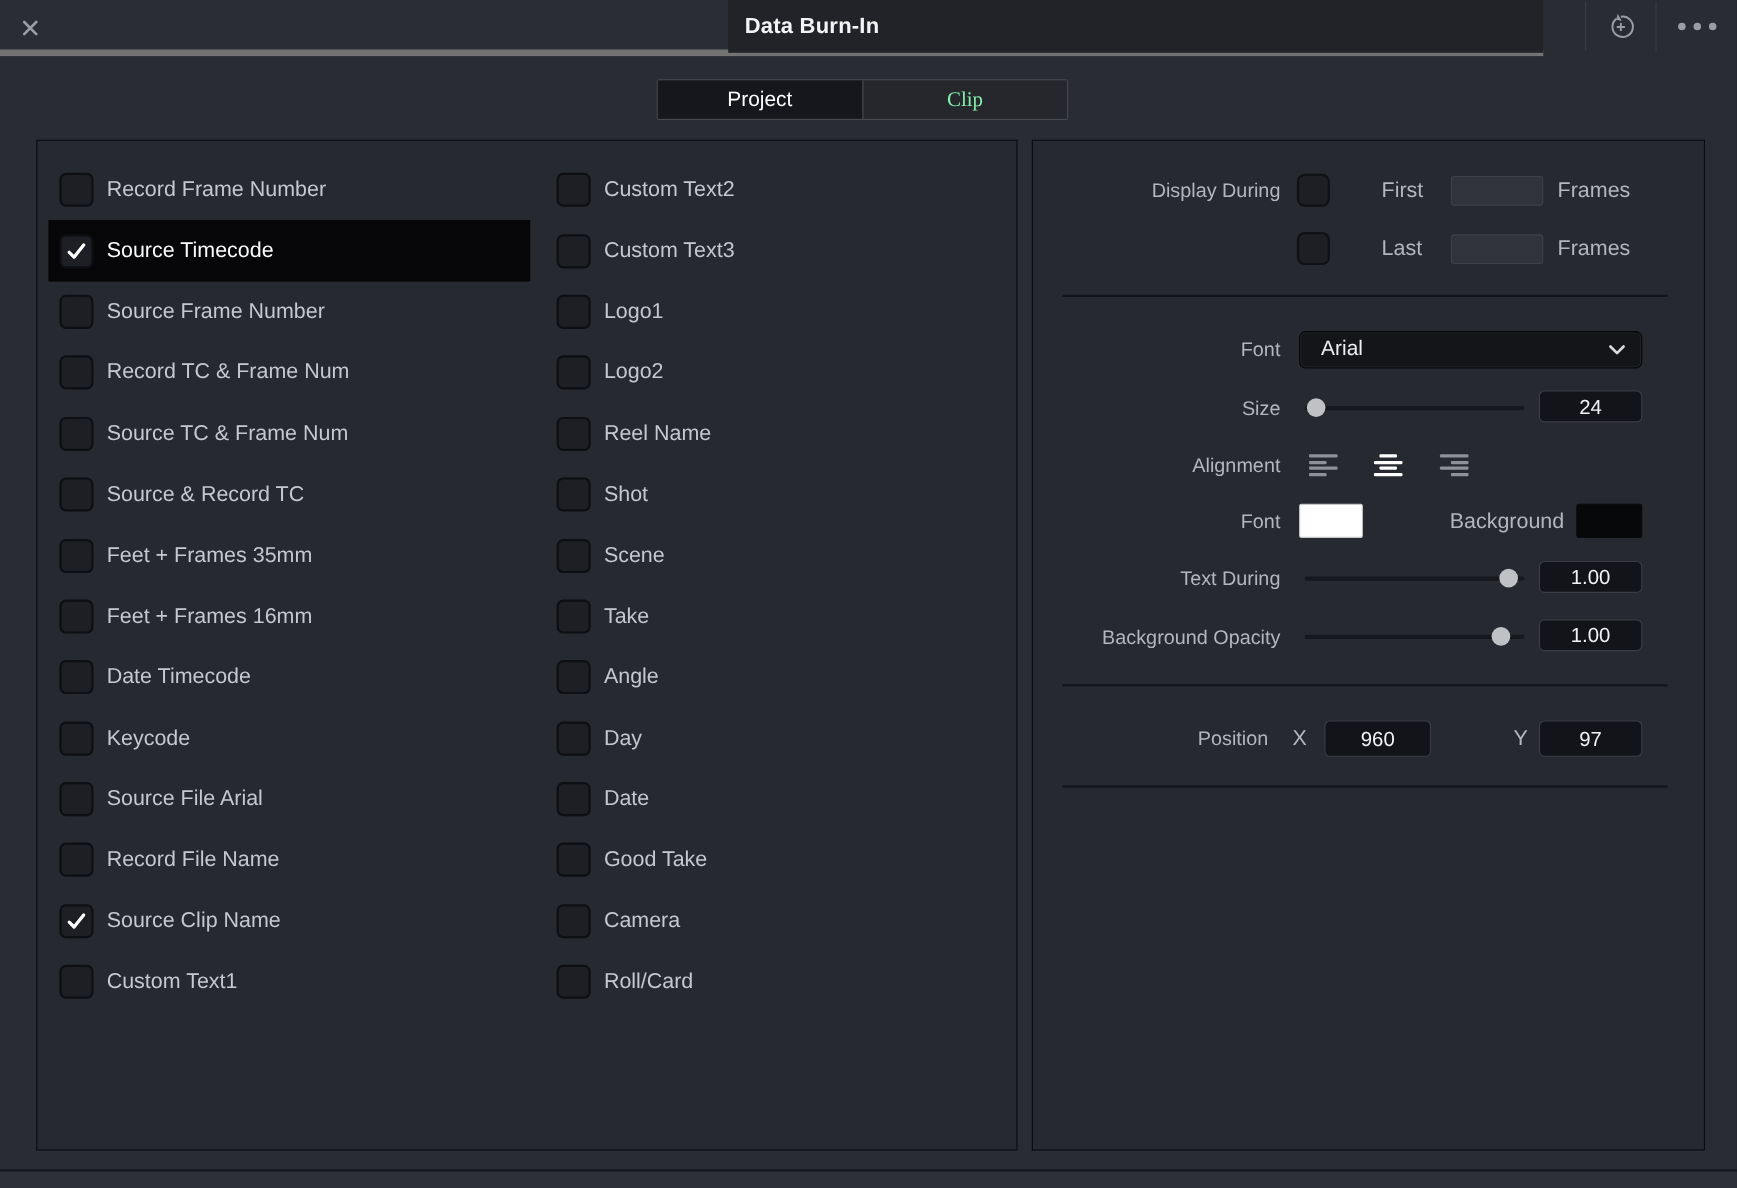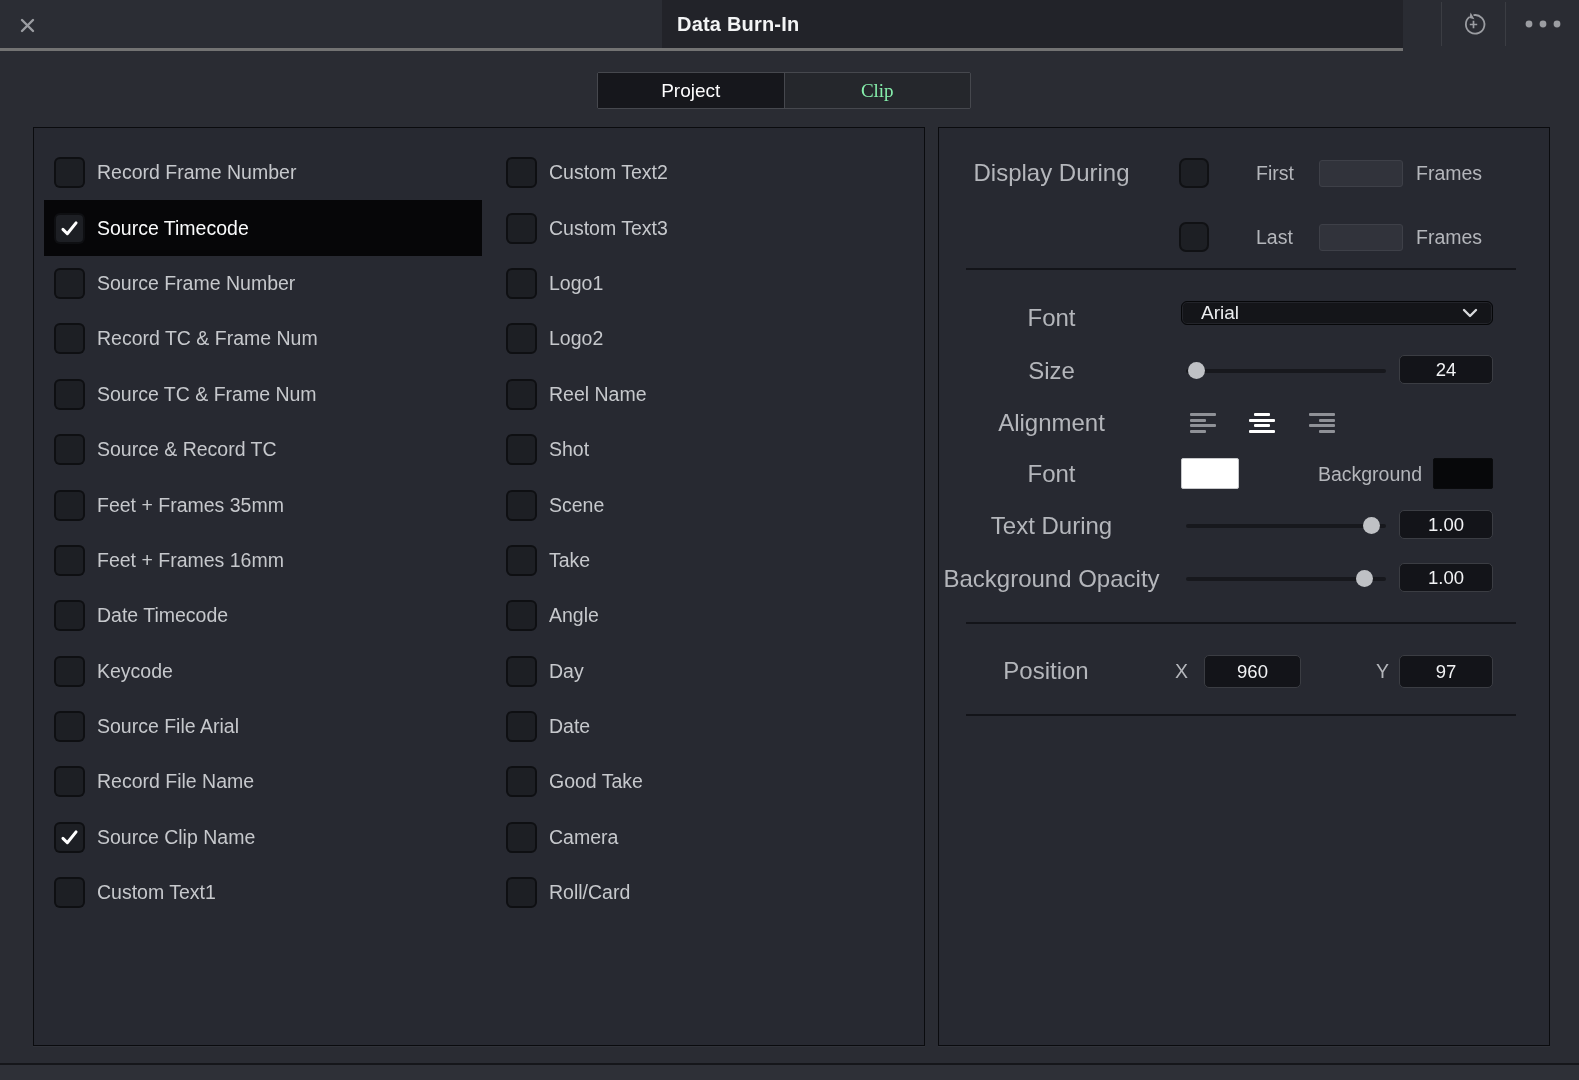--- a/index.html
+++ b/index.html
@@ -3,21 +3,21 @@
 <meta charset="utf-8">
 <style>
   html,body{margin:0;padding:0;background:#1c1d21;}
   *{box-sizing:border-box;}
   .window{
     position:relative;width:1579px;height:1080px;background:#2a2c33;
     font-family:"Liberation Sans","DejaVu Sans",sans-serif;overflow:hidden;
     color:#c6c8cc;
   }
   
-  .titlebar{position:absolute;left:0;top:0;width:1403px;height:51px;background:#2b2d34;border-bottom:3px solid #737373;}
+  .titlebar{position:absolute;left:0;top:0;width:1403px;height:51px;background:#2b2d34;border-bottom:6px solid #737373;}
   .title-plate{position:absolute;left:662px;top:0;height:48px;right:0;background:#222329;}
   .titlebar .title{position:absolute;left:677px;top:0;height:48px;line-height:48px;font-size:20px;font-weight:bold;color:#f3f4f5;letter-spacing:.2px;}
   .close-btn{position:absolute;left:16px;top:14px;width:22px;height:22px;display:flex;align-items:center;justify-content:center;cursor:default;}
   .tb-divider{position:absolute;top:2px;width:1px;height:44px;background:#3b3d43;}
   .tb-btn{position:absolute;top:0;height:48px;display:flex;align-items:center;justify-content:center;}
   .tb-btn.reset{left:1442px;width:63px;}
   .tb-btn.menu{left:1506px;width:73px;}
   
   .tabs{position:absolute;left:597px;top:72px;width:374px;height:37px;display:flex;border:1px solid #46484e;border-radius:2px;background:#46484e;}
   .tab{flex:1;display:flex;align-items:center;justify-content:center;font-size:19px;}
@@ -32,26 +32,26 @@
   .col.c1{left:10px;width:438px;}
   .col.c2{left:462px;width:420px;}
   .list-row{height:55.4px;display:flex;align-items:center;padding-left:12px;}
   .list-row.selected{background:#060608;}
   .list-row.selected .list-label{color:#fafbfc;text-align:right;}
   .checkbox{width:27px;height:27px;border-radius:4px;background:#1d1f24;box-shadow:0 0 0 2px #0e0f12;flex:0 0 auto;display:flex;align-items:center;justify-content:center;}
   .checkbox svg{width:21px;height:21px;}
   .list-label{margin-left:14px;font-size:19.5px;color:#c6c8cc;white-space:nowrap;}
   
   .prow{position:absolute;left:0;width:100%;height:34px;display:flex;align-items:center;}
-  .plabel{position:absolute;right:385px;left:0;text-align:center;font-size:24px;color:#b4b6bb;white-space:nowrap;}
+  .plabel{position:absolute;right:385px;left:0;text-align:right;font-size:18px;color:#b4b6bb;white-space:nowrap;}
   .divider{position:absolute;left:27px;width:550px;height:2px;background:#131419;}
   .cb-sm{position:absolute;left:242px;top:4px;width:26px;height:26px;border-radius:5px;background:#1d1f24;box-shadow:0 0 0 2px #101114;}
   .inline-lbl{position:absolute;font-size:19.5px;color:#b4b6bb;}
   .frames-input{position:absolute;left:380px;top:4px;width:84px;height:27px;background:#31333b;border:1px solid #3e4048;border-radius:3px;}
-  .dropdown{position:absolute;left:242px;top:0;width:312px;height:24px;background:#141519;border:1px solid #060709;border-radius:6px;box-shadow:inset 0 0 0 1px #23242a;display:flex;align-items:center;padding:0 14px 0 19px;}
+  .dropdown{position:absolute;left:242px;top:0;width:312px;height:34px;background:#141519;border:1px solid #060709;border-radius:6px;box-shadow:inset 0 0 0 1px #23242a;display:flex;align-items:center;padding:0 14px 0 19px;}
   .dropdown .dd-text{flex:1;font-size:19px;color:#eceef0;}
   .slider{position:absolute;left:247px;top:15px;width:200px;height:4px;background:#17181d;border-radius:2px;}
   .slider .handle{position:absolute;top:-7px;width:17px;height:17px;border-radius:50%;background:#bfc1c5;}
   .valuebox{position:absolute;left:460px;top:1px;width:94px;height:29px;background:#131419;border:1px solid #3b3d43;border-radius:5px;color:#f2f3f5;font-size:18.5px;text-align:center;font-family:"Liberation Sans","DejaVu Sans",sans-serif;padding:0;}
   .align-btn{position:absolute;top:4px;width:30px;height:26px;display:flex;flex-direction:column;justify-content:center;gap:2.5px;padding:2px;}
   .align-btn .bar{height:3.2px;border-radius:1px;background:#8f9197;}
   .align-btn.sel .bar{background:#ffffff;}
   .align-left{align-items:flex-start;}
   .align-center{align-items:center;}
   .align-right{align-items:flex-end;}
@@ -234,21 +234,21 @@
   <div class="panel right">
 
     <div class="prow" style="top:28px;">
       <span class="plabel">Display During</span>
       <span class="cb-sm"></span>
       <span class="inline-lbl" style="left:317px;">First</span>
       <input class="frames-input" value="" style="">
       <span class="inline-lbl" style="left:477px;">Frames</span>
     </div>
 
-    <div class="prow" style="top:81px;margin-top:11px;">
+    <div class="prow" style="top:81px;">
       <span class="cb-sm"></span>
       <span class="inline-lbl" style="left:317px;">Last</span>
       <input class="frames-input" value="" style="">
       <span class="inline-lbl" style="left:477px;">Frames</span>
     </div>
 
     <div class="divider" style="top:140px;"></div>
 
     <div class="prow" style="top:173px;">
       <span class="plabel">Font</span>

